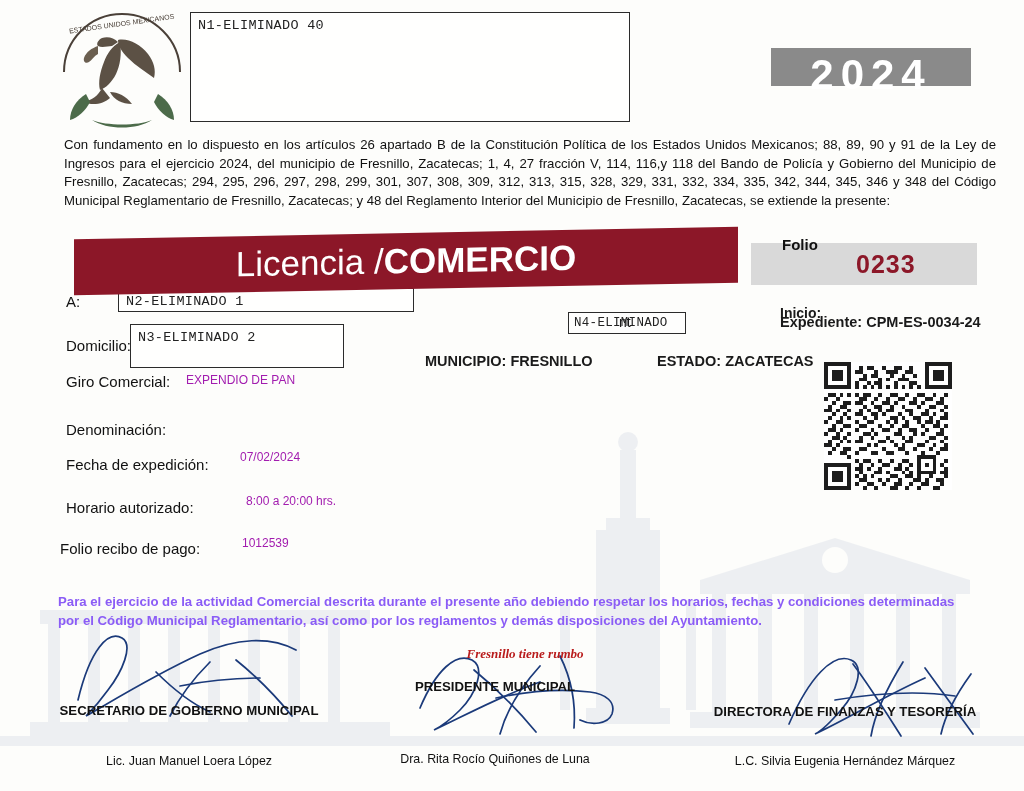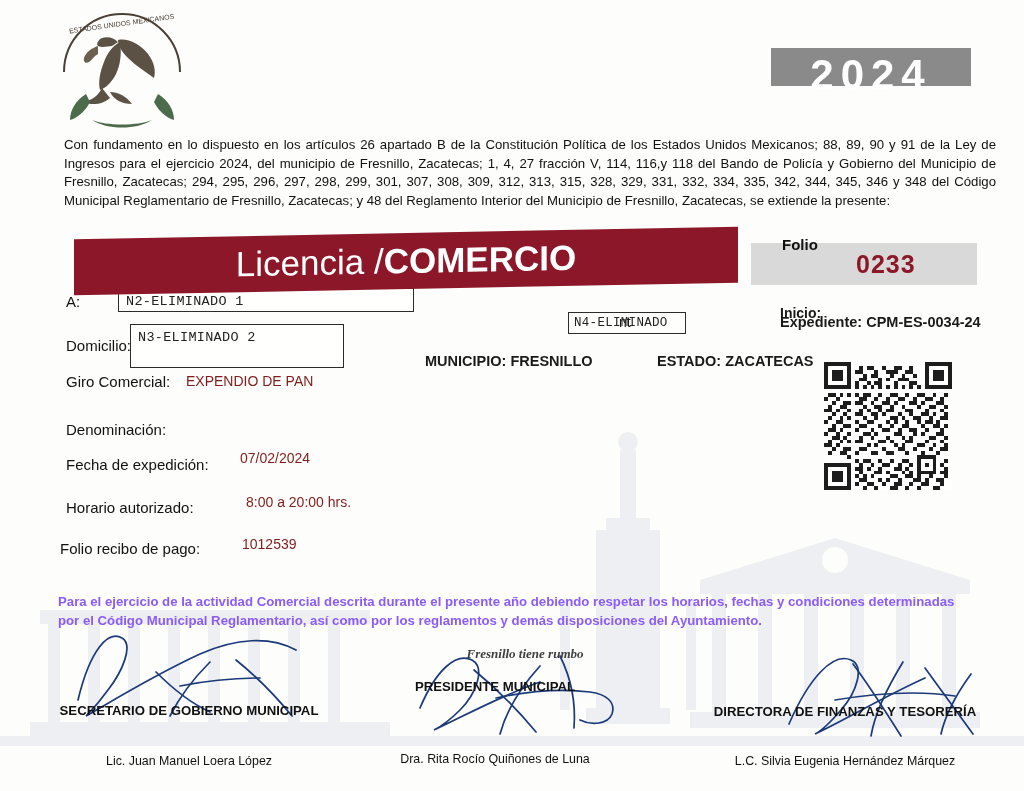--- a/index.html
+++ b/index.html
@@ -142,22 +142,22 @@
   }
 
   
   .fld-label {
     position: absolute;
     font-size: 15px;
     color: #111;
   }
   .fld-value {
     position: absolute;
-    font-size: 14px;
-    color: #7f1d1d;
+    font-size: 12px;
+    color: #a21caf;
   }
 
   #lbl-a          { left: 66px;  top: 293px; }
   #lbl-domicilio  { left: 66px;  top: 337px; }
   #lbl-giro       { left: 66px;  top: 373px; }
   #val-giro       { left: 186px; top: 373px; }
   #lbl-denom      { left: 66px;  top: 421px; }
   #val-denom      { left: 230px; top: 421px; }
   #lbl-fecha      { left: 66px;  top: 456px; }
   #val-fecha      { left: 240px; top: 450px; }
@@ -222,21 +222,21 @@
   #slogan {
     position: absolute;
     left: 430px;
     top: 646px;
     width: 190px;
     text-align: center;
     font-family: "Liberation Serif", serif;
     font-style: italic;
     font-weight: bold;
     font-size: 13px;
-    color: #404040;
+    color: #b91c1c;
   }
 
   .signature-ink {
     position: absolute;
     pointer-events: none;
   }
   #ink1 { left: 60px;  top: 620px; width: 260px; height: 110px; }
   #ink2 { left: 400px; top: 636px; width: 250px; height: 110px; }
   #ink3 { left: 775px; top: 638px; width: 240px; height: 110px; }
 </style>
@@ -298,20 +298,21 @@
       <path d="M50 80 C46 88 40 92 32 94 C40 98 52 96 58 90 Z"></path>
       <path d="M58 84 C62 92 70 96 80 96 C74 88 66 84 58 84 Z"></path>
 
       <path d="M34 86 C24 92 18 102 18 112 C26 110 34 102 38 94 Z" fill="#4c6b4a"></path>
       <path d="M106 86 C116 92 122 102 122 112 C114 110 106 102 102 94 Z" fill="#4c6b4a"></path>
       <path d="M40 112 C55 122 85 122 100 112 C86 118 54 118 40 112 Z" fill="#4c6b4a"></path>
     </g>
     <text x="70" y="18" font-family="Liberation Sans, sans-serif" font-size="7" fill="#4a4038" text-anchor="middle" transform="rotate(-8 70 18)">ESTADOS UNIDOS MEXICANOS</text>
   </svg>
 
+  <div class="elim-box" id="elim-n1">N1-ELIMINADO 40</div>
   <div class="elim-box" id="elim-n2">N2-ELIMINADO 1</div>
   <div class="elim-box" id="elim-n3">N3-ELIMINADO 2</div>
   <div class="elim-box" id="elim-n4">N4-ELIMINADO</div>
 
   <div class="year">2024</div>
 
   <div class="legal">Con fundamento en lo dispuesto en los artículos 26 apartado B de la Constitución Política de los Estados Unidos Mexicanos; 88, 89, 90 y 91 de la Ley de Ingresos para el ejercicio 2024, del municipio de Fresnillo, Zacatecas; 1, 4, 27 fracción V, 114, 116,y 118 del Bando de Policía y Gobierno del Municipio de Fresnillo, Zacatecas; 294, 295, 296, 297, 298, 299, 301, 307, 308, 309, 312, 313, 315, 328, 329, 331, 332, 334, 335, 342, 344, 345, 346 y 348 del Código Municipal Reglamentario de Fresnillo, Zacatecas; y 48 del Reglamento Interior del Municipio de Fresnillo, Zacatecas, se extiende la presente:</div>
 
   <div class="title-band"></div>
   <div class="title-text">

